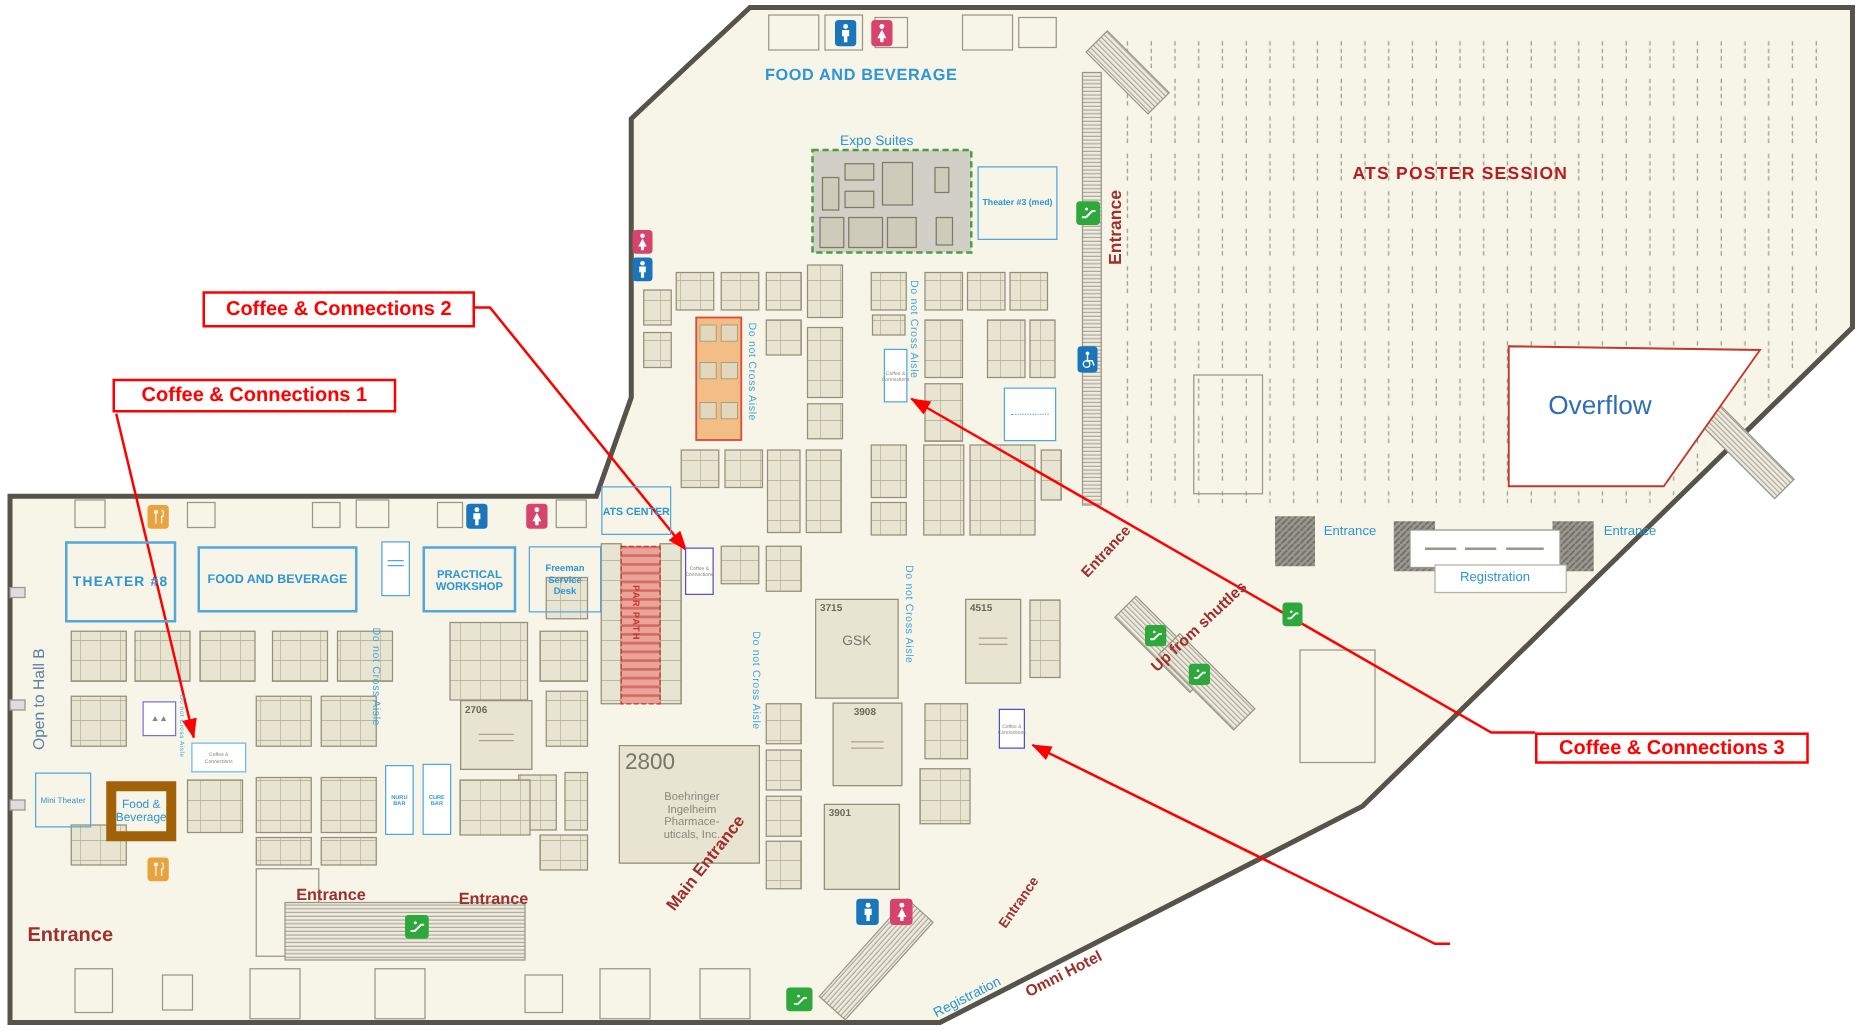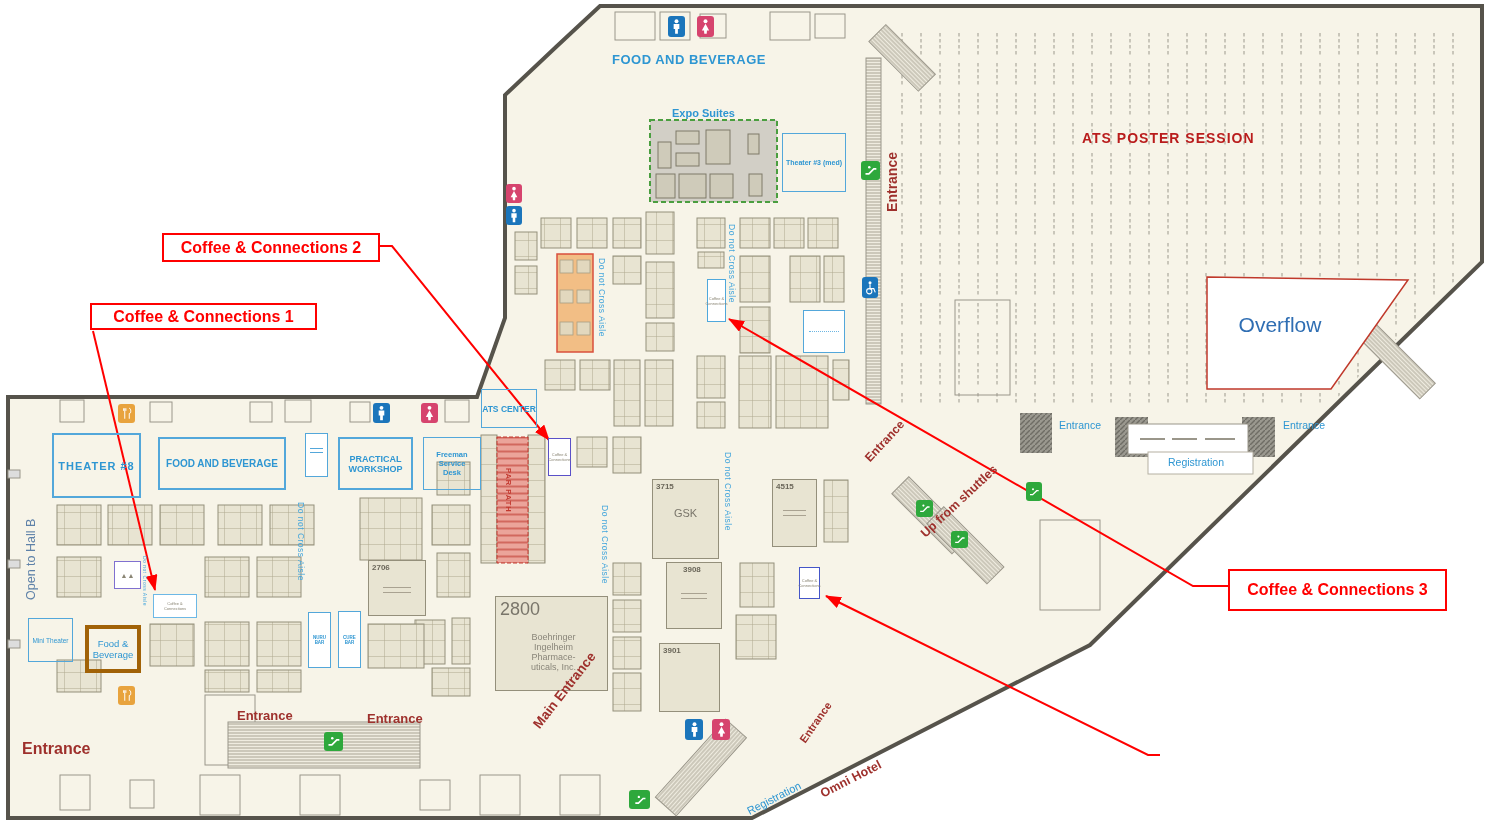--- a/index.html
+++ b/index.html
@@ -214,21 +214,21 @@
 
     <g stroke="#FF0000" stroke-width="2" fill="none">
       <polyline points="93,331 155,590" marker-end="url(#ah)"></polyline>
       <polyline points="371,246 392,246 549,440" marker-end="url(#ah)"></polyline>
       <polyline points="1228,586 1193,586 729,319" marker-end="url(#ah)"></polyline>
       <polyline points="1160,755 1148,755 826,596" marker-end="url(#ah)"></polyline>
     </g>
   </svg>
 
 
-  <div class="m blu" style="left:672px;top:107px;font-size:11px;font-weight:bold">Expo Suites</div>
+  <div class="m blu" style="left:672px;top:107px;font-size:11px;font-weight:normal">Expo Suites</div>
 
   <div class="m bb ctr" style="left:782px;top:133px;width:64px;height:59px;font-size:7px;border-width:1.5px">
       <span>Theater #3 (med)</span>
     </div>
 
   <div class="m blu" style="left:612px;top:52px;font-size:13px;letter-spacing:.5px">FOOD AND BEVERAGE</div>
 
   <div class="m blu" style="left:1082px;top:130px;font-size:14px;letter-spacing:1px;color:#b91c1c">ATS POSTER SESSION</div>
 
   <div class="m ctr" style="left:1225px;top:310px;width:110px;height:30px;color:#2F6EB3;font-size:21px">Overflow</div>
@@ -255,21 +255,21 @@
     </div>
 
   <div class="m bb ctr" style="left:423px;top:437px;width:58px;height:53px;font-size:7.5px;border-width:1.5px">
       <span style="width:40px">Freeman Service Desk</span>
     </div>
 
   <div class="m bb ctr" style="left:28px;top:618px;width:45px;height:44px;font-size:6.5px;font-weight:normal;border-width:1.5px">
       <span>Mini Theater</span>
     </div>
 
-  <div class="m ctr" style="left:85px;top:625px;width:56px;height:48px;border:4px solid #a16207;color:#2E96D2;font-size:9.5px">
+  <div class="m ctr" style="left:85px;top:625px;width:56px;height:48px;border:8px solid #a16207;color:#2E96D2;font-size:9.5px">
       <span style="width:50px">Food &amp; Beverage</span>
     </div>
 
   <div class="m ctr" style="left:114px;top:561px;width:27px;height:28px;border:1.5px solid #8070D0;background:#fff;font-size:7px;color:#8a8574">▲▲</div>
 
   <div class="m bb1 ctr" style="left:308px;top:612px;width:23px;height:56px;font-size:4.5px;font-weight:bold;color:#2E96D2">
       <span style="width:16px">NURU BAR</span>
     </div>
 
   <div class="m bb1 ctr" style="left:338px;top:611px;width:23px;height:57px;font-size:4.5px;font-weight:bold;color:#2E96D2">
@@ -314,21 +314,21 @@
 Connections</div>
   <div class="m ctr pre" style="left:548px;top:438px;width:23px;height:38px;border:1.5px solid #5A50C8;background:#fff;font-size:4px;color:#8a8574">Coffee &amp;
 Connections</div>
   <div class="m ctr pre" style="left:707px;top:279px;width:19px;height:43px;border:1.5px solid #4FA8DC;background:#fff;font-size:4px;color:#8a8574">Coffee &amp;
 Connections</div>
   <div class="m ctr pre" style="left:799px;top:567px;width:21px;height:32px;border:1.5px solid #4455C8;background:#fff;font-size:4px;color:#8a8574">Coffee &amp;
 Connections</div>
 
   <div class="m callout ctr" style="left:162px;top:233px;width:218px;height:29px">Coffee &amp; Connections 2</div>
   <div class="m callout ctr" style="left:90px;top:303px;width:227px;height:27px">Coffee &amp; Connections 1</div>
-  <div class="m callout ctr" style="left:1228px;top:569px;width:219px;height:42px">Coffee &amp; Connections 3</div>
+  <div class="m callout ctr" style="left:1228px;top:586px;width:219px;height:25px">Coffee &amp; Connections 3</div>
 
   <div class="m mar vup" style="left:884px;top:152px;font-size:14px">Entrance</div>
   <div class="m mar" style="left:237px;top:708px;font-size:13px">Entrance</div>
   <div class="m mar" style="left:367px;top:711px;font-size:13px">Entrance</div>
   <div class="m mar" style="left:22px;top:740px;font-size:16px">Entrance</div>
   <div class="m mar" style="left:530px;top:722px;font-size:13.5px;transform:rotate(-52deg);transform-origin:left top">Main Entrance</div>
   <div class="m mar" style="left:862px;top:455px;font-size:12px;transform:rotate(-47deg);transform-origin:left top">Entrance</div>
   <div class="m mar" style="left:797px;top:738px;font-size:11px;transform:rotate(-55deg);transform-origin:left top">Entrance</div>
   <div class="m mar" style="left:918px;top:530px;font-size:12.5px;transform:rotate(-43deg);transform-origin:left top">Up from shuttles</div>
   <div class="m mar" style="left:818px;top:788px;font-size:12.5px;transform:rotate(-27deg);transform-origin:left top">Omni Hotel</div>

